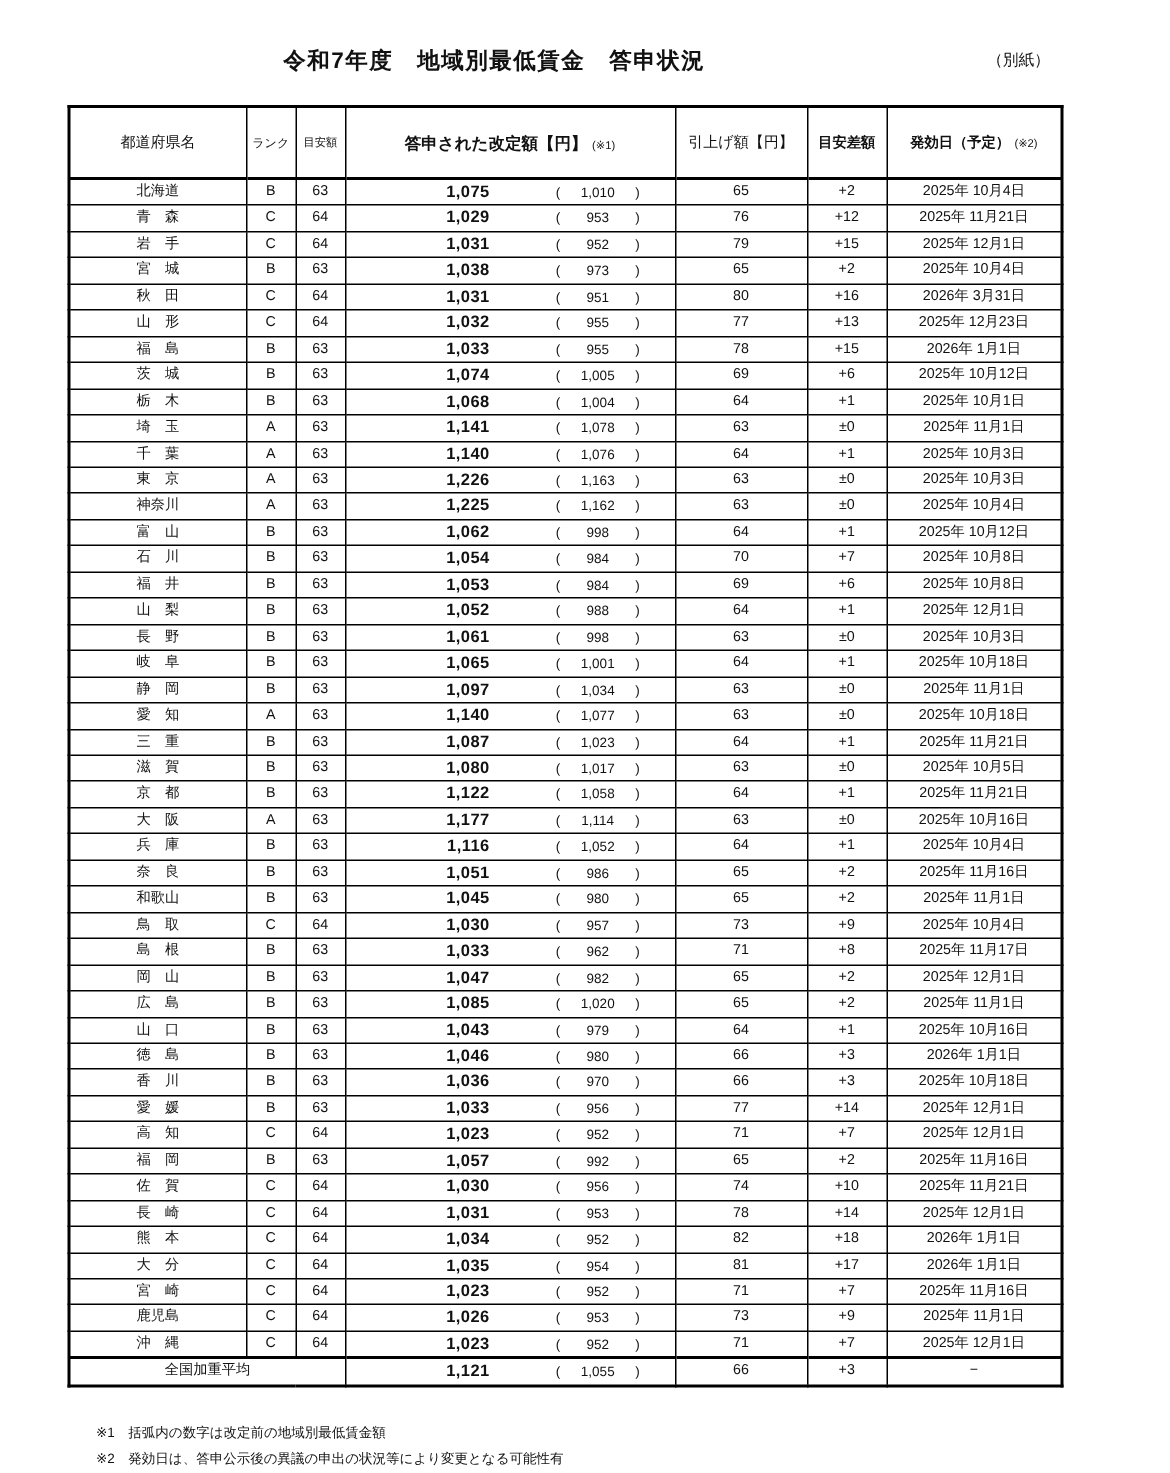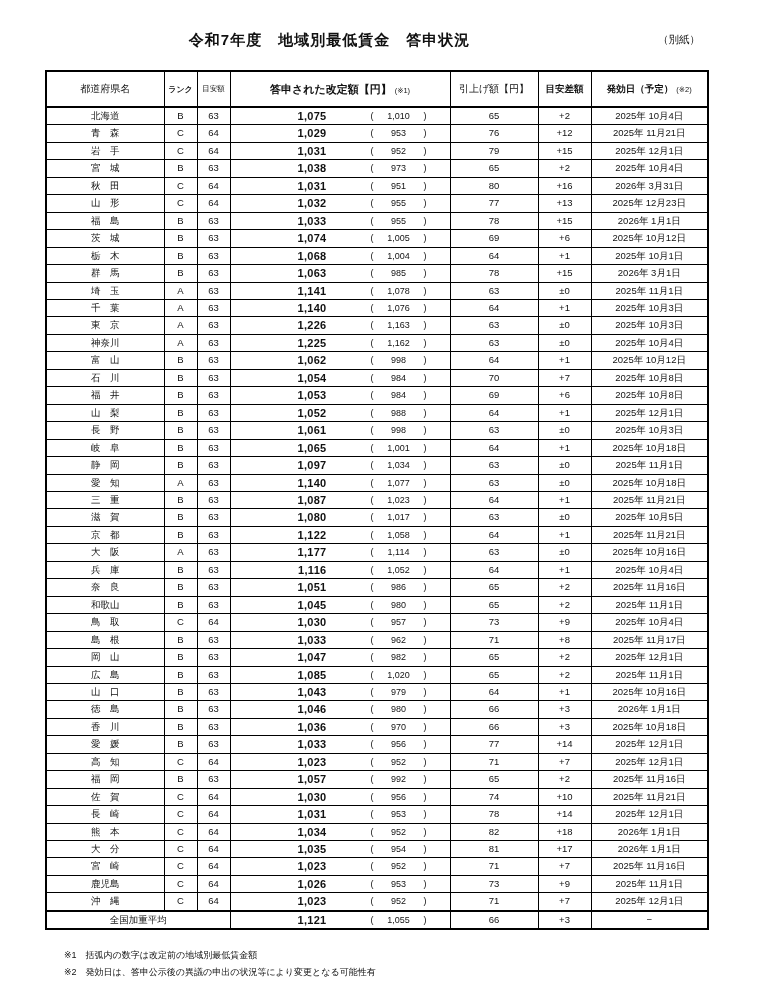--- a/index.html
+++ b/index.html
@@ -23,24 +23,24 @@
     position:absolute; top:70px; left:45px;
     width:662px; table-layout:fixed;
     border-collapse:collapse;
     border:2px solid #000;
   }
   .wage th, .wage td {
     border:1px solid #000;
     text-align:center; vertical-align:middle;
     padding:0; overflow:hidden; white-space:nowrap;
   }
-  .wage thead th { height:36px; border-bottom:2px solid #000; }
+  .wage thead th { height:48px; border-bottom:2px solid #000; }
   .wage tbody td { height:16.45px; font-size:9.5px; line-height:16.45px; }
   th.h-pref  { font-weight:normal; font-size:10px; }
-  th.h-rank  { font-weight:bold; font-size:8px; }
+  th.h-rank  { font-weight:normal; font-size:8px; }
   th.h-guide { font-weight:normal; font-size:7.5px; }
   th.h-rev   { font-weight:bold; font-size:11px; }
   th.h-raise { font-weight:normal; font-size:10px; }
   th.h-diff  { font-weight:bold; font-size:9.5px;margin-left:34px; }
   th.h-date  { font-weight:bold; font-size:9.5px; }
   .note-sup  { font-weight:normal; font-size:7.5px; margin-left:3px; }
   td.c-pref  { font-size:9.5px; }
   td.c-rank  { font-size:8.5px; }
   td.c-guide { font-size:8.5px; }
   td.c-raise { font-size:9.5px; }
@@ -248,38 +248,20 @@
               <span>1,004</span>
               <span>)</span>
             </span>
           </div>
         </td>
         <td class="c-raise">64</td>
         <td class="c-diff">+1</td>
         <td class="c-date">2025年 10月1日</td>
       </tr>
       <tr>
-        <td class="c-pref">群　馬</td>
-        <td class="c-rank">B</td>
-        <td class="c-guide">63</td>
-        <td class="c-rev">
-          <div class="rev-in">
-            <span class="rv">1,063</span>
-            <span class="rp">
-              <span>(</span>
-              <span>985</span>
-              <span>)</span>
-            </span>
-          </div>
-        </td>
-        <td class="c-raise">78</td>
-        <td class="c-diff">+15</td>
-        <td class="c-date">2026年 3月1日</td>
-      </tr>
-      <tr>
         <td class="c-pref">埼　玉</td>
         <td class="c-rank">A</td>
         <td class="c-guide">63</td>
         <td class="c-rev">
           <div class="rev-in">
             <span class="rv">1,141</span>
             <span class="rp">
               <span>(</span>
               <span>1,078</span>
               <span>)</span>

